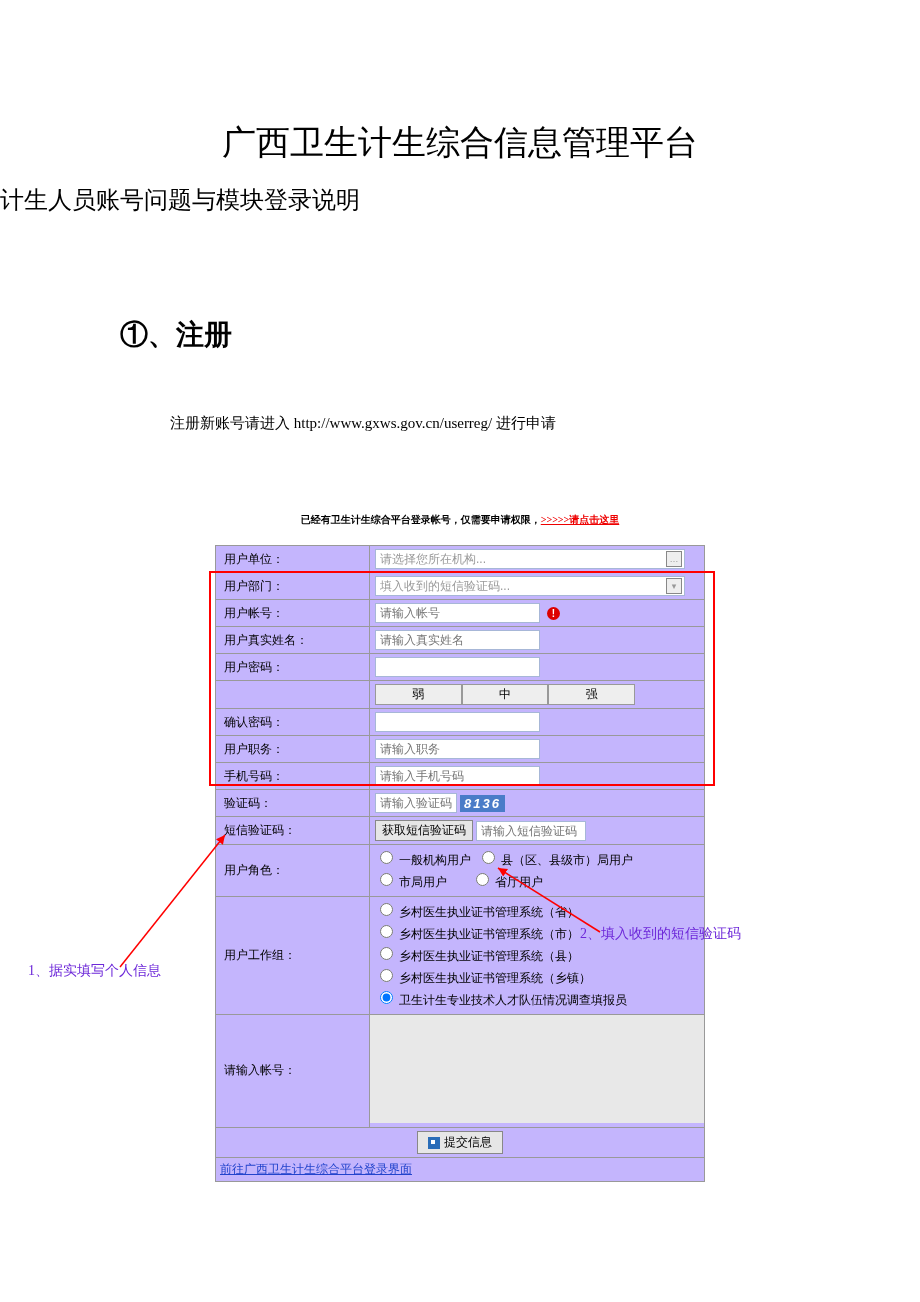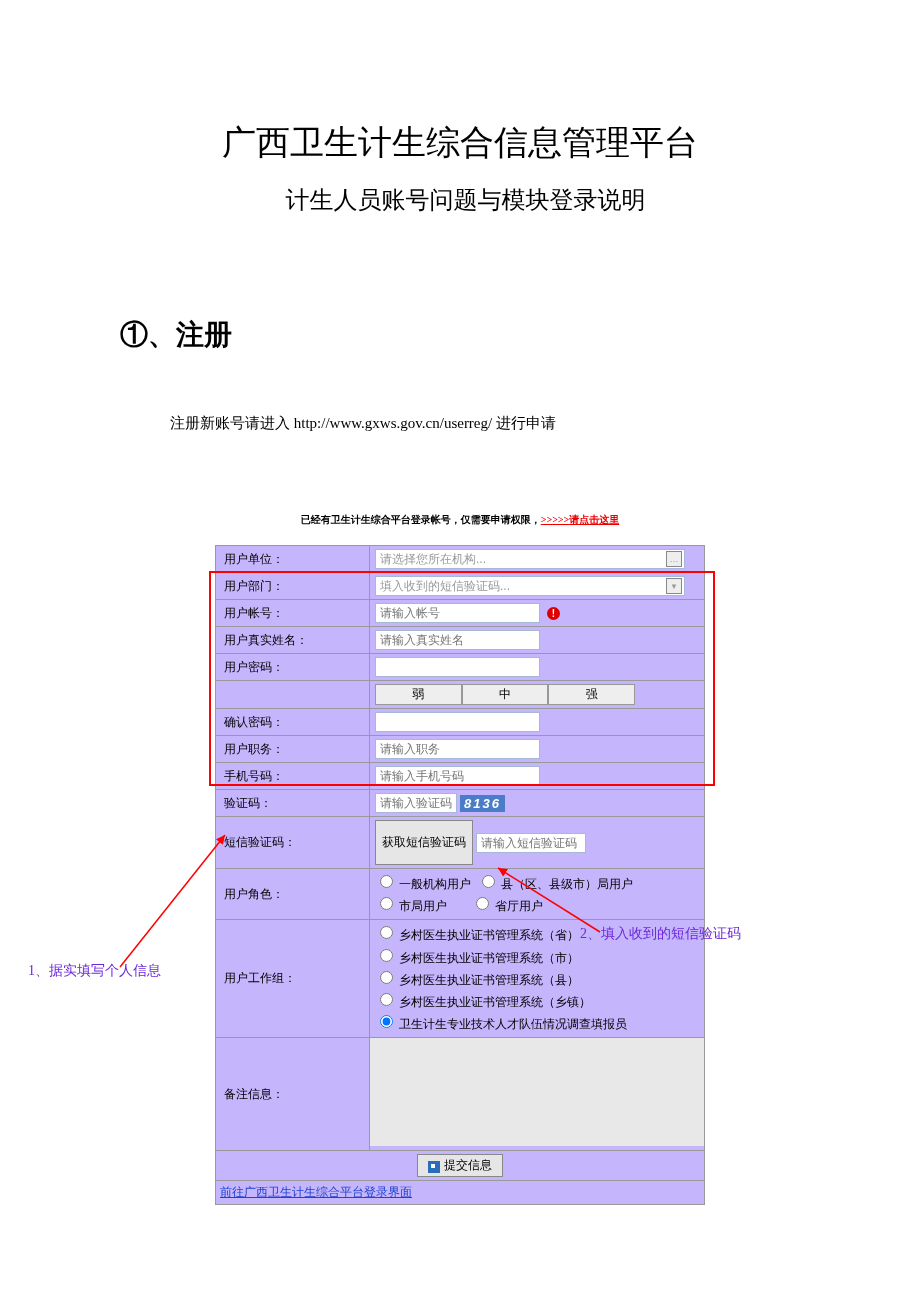--- a/index.html
+++ b/index.html
@@ -16,24 +16,23 @@
     position: relative;
   }
   .title {
     text-align: center;
     font-size: 34px;
     font-weight: normal;
     margin: 0 0 18px 0;
     font-family: "SimSun", serif;
   }
   .subtitle {
-    text-align: center;
     font-size: 24px;
     font-weight: normal;
-    margin: 0 0 100px 11px;
+    margin: 0 0 100px 0;
     font-family: Liberation Mono, monospace;
   }
   .section-head {
     font-size: 28px;
     font-weight: bold;
     margin: 0 0 60px 120px;
     font-family: "SimSun", serif;
   }
   .reg-text {
     font-size: 15px;
@@ -136,21 +135,21 @@
     font-weight: bold;
     letter-spacing: 2px;
     padding: 1px 4px;
     font-size: 13px;
     vertical-align: middle;
   }
   .sms-btn {
     border: 1px solid #888;
     background: #e6e6e6;
     font-size: 12px;
-    padding: 13px 6px;
+    padding: 1px 6px;
     font-family: "SimSun", serif;
     cursor: pointer;
   }
   .role-group { line-height: 1.6; }
   .role-group label { white-space: nowrap; }
   .wg-group { line-height: 1.6; }
   .textarea-cell { height: 110px; padding:0 !important; }
   .textarea-cell textarea {
     width: 100%; height: 108px;
     border: none; background:#e8e8e8;
@@ -305,21 +304,21 @@
         <td class="lbl">用户工作组：</td>
         <td class="wg-group">
           <label><input type="radio" name="wg" style=""> <span>乡村医生执业证书管理系统（省）</span></label><br>
           <label><input type="radio" name="wg" style=""> <span>乡村医生执业证书管理系统（市）</span></label><br>
           <label><input type="radio" name="wg" style=""> <span>乡村医生执业证书管理系统（县）</span></label><br>
           <label><input type="radio" name="wg" style=""> <span>乡村医生执业证书管理系统（乡镇）</span></label><br>
           <label><input type="radio" name="wg" checked="" style=""> <span>卫生计生专业技术人才队伍情况调查填报员</span></label>
         </td>
       </tr>
       <tr>
-        <td class="lbl">备注信息：</td>
+        <td class="lbl">请输入帐号：</td>
         <td class="textarea-cell"><textarea style=""></textarea></td>
       </tr>
       <tr class="submit-row">
         <td colspan="2">
           <button class="submit-btn"><span class="ficon"></span><span>提交信息</span></button>
         </td>
       </tr>
       <tr>
         <td colspan="2" style="padding-left:4px;">
           <a href="#" class="back-link">前往广西卫生计生综合平台登录界面</a>

